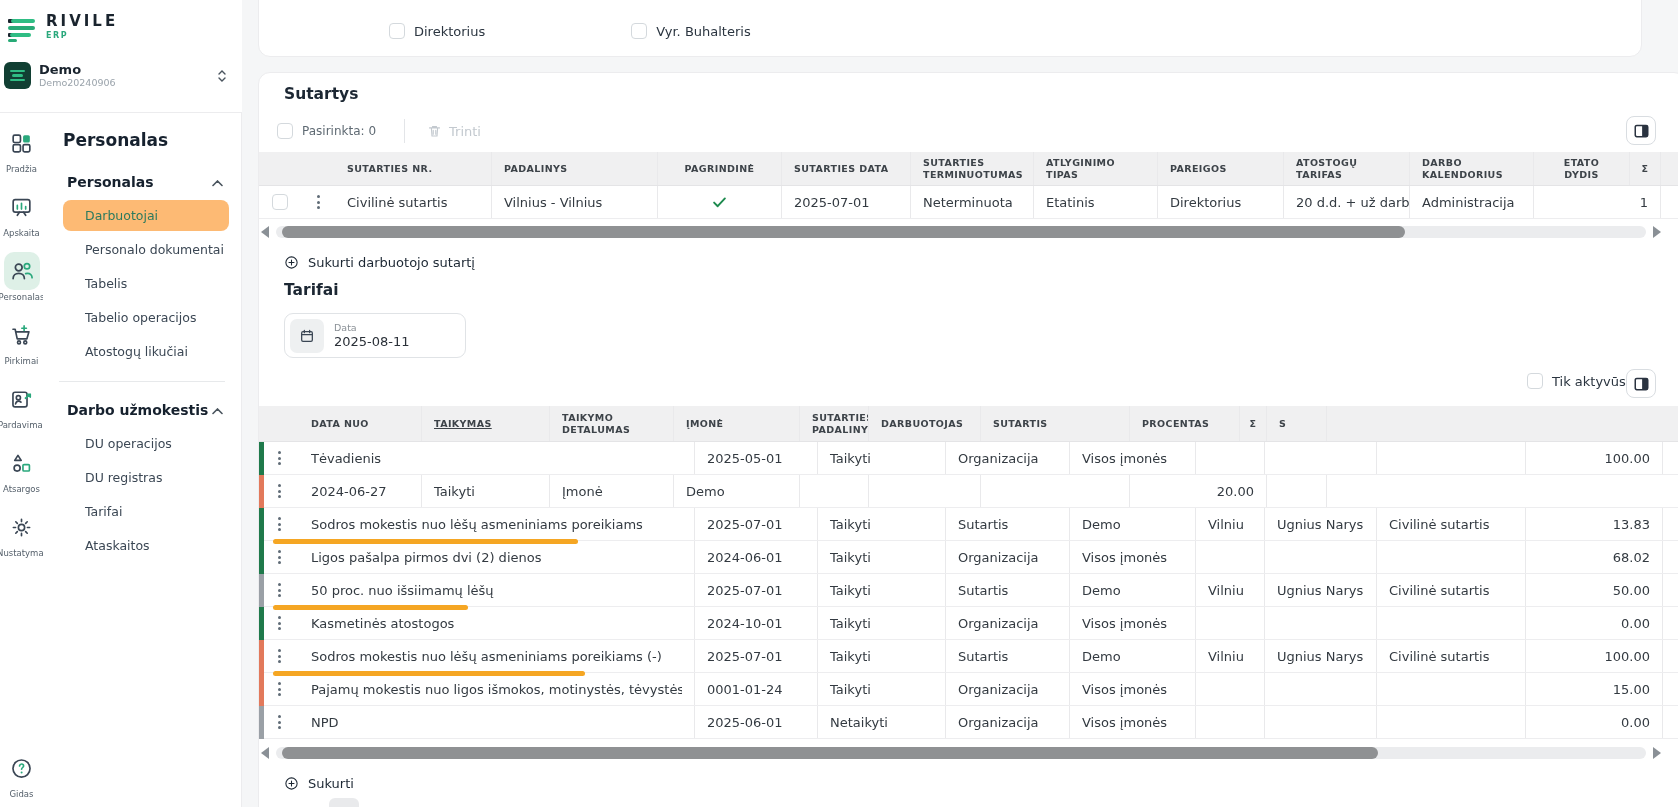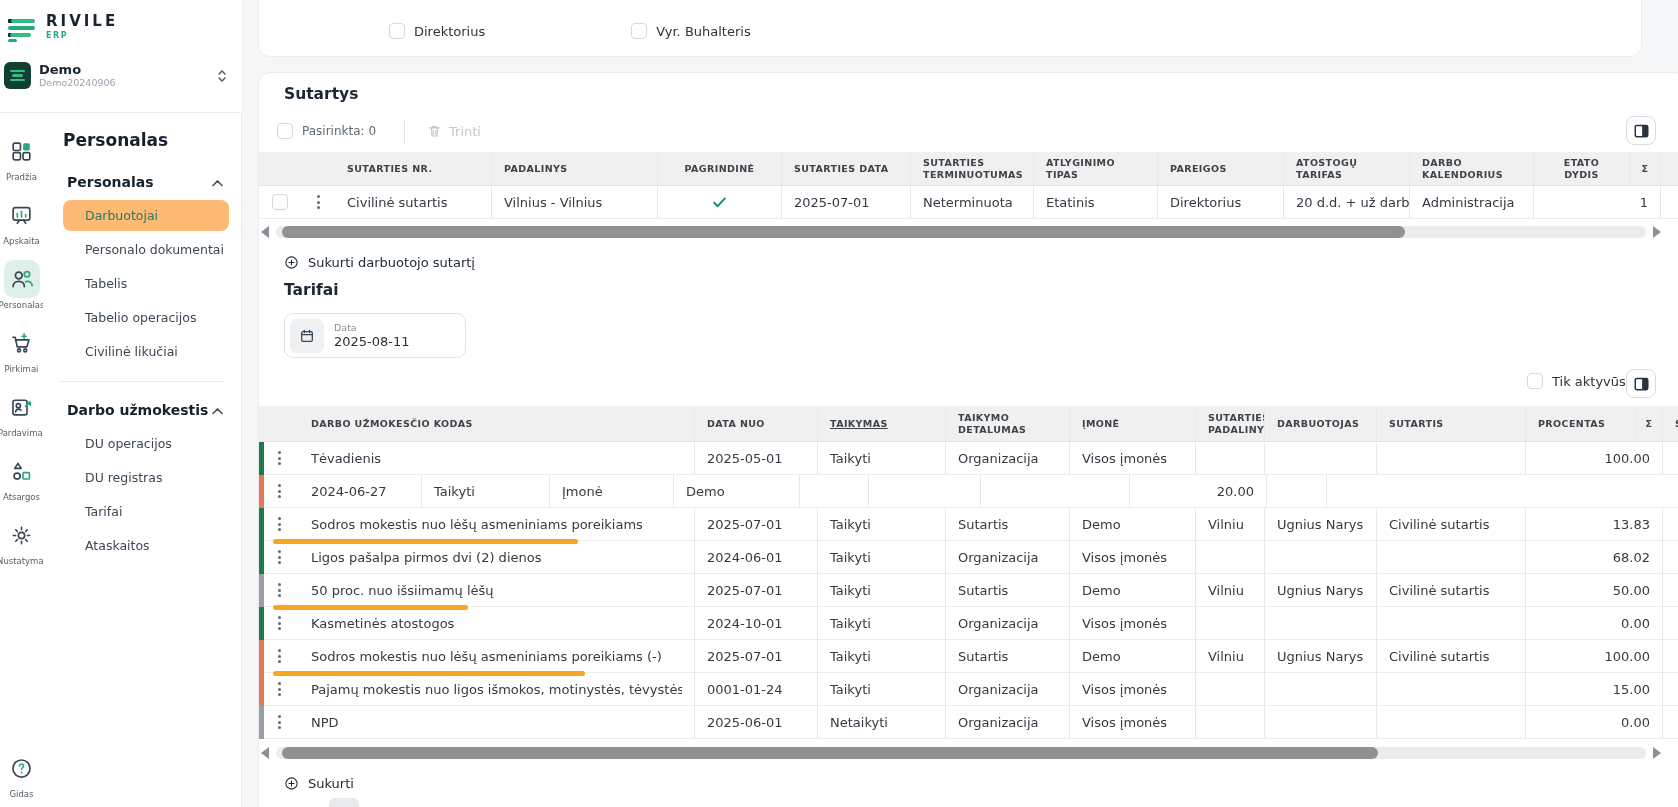--- a/index.html
+++ b/index.html
@@ -17,21 +17,21 @@
   .logo-name{font-size:15px;font-weight:800;letter-spacing:3px;color:#1a242e;}
   .logo-sub{font-size:8px;font-weight:700;letter-spacing:1.5px;color:#2AA87C;margin-top:3px;}
   .ws-row{position:absolute;left:4px;top:62px;width:232px;display:flex;align-items:center;gap:8px;}
   .ws-icon{width:27px;height:27px;border-radius:6px;background:#113f33;display:flex;flex-direction:column;justify-content:center;align-items:center;gap:2px;}
   .ws-icon i{display:block;width:15px;height:2.5px;border-radius:2px;background:#2fbd84;}
   .ws-icon i:nth-child(2){width:11px;}
   .ws-name{font-size:13px;font-weight:700;color:#1a242e;line-height:1.15;}
   .ws-code{font-size:9.5px;color:#9aa3ab;}
   .ws-chevrons{margin-left:auto;margin-right:10px;display:flex;flex-direction:column;gap:2px;cursor:pointer;}
   
-  #rail{position:absolute;left:0;top:112px;bottom:0;width:43px;background:#fff;border-right:1px solid #ececee;display:flex;flex-direction:column;align-items:center;z-index:4;}
+  #rail{position:absolute;left:0;top:104px;bottom:0;width:43px;background:#fff;border-right:1px solid #ececee;display:flex;flex-direction:column;align-items:center;z-index:4;}
   .rail-item{margin-top:14px;display:flex;flex-direction:column;align-items:center;cursor:pointer;}
   .rail-item:first-child{margin-top:20px;}
   .ico-wrap{width:36px;height:38px;display:flex;align-items:center;justify-content:center;border-radius:10px;}
   .rail-item.active .ico-wrap{background:#def0e7;}
   .rail-label{font-size:8.5px;color:#55606b;margin-top:2px;white-space:nowrap;}
   .rail-bottom{margin-top:auto;margin-bottom:8px;}
   .s{stroke:#3a4654;fill:none;stroke-width:1.6;stroke-linecap:round;stroke-linejoin:round;}
   .ag{stroke:#2AA87C;fill:none;stroke-width:1.6;stroke-linecap:round;stroke-linejoin:round;}
   .gf{fill:#2AA87C;stroke:none;}
   
@@ -224,21 +224,21 @@
       <div class="sec-head">
         <span>Personalas</span>
         <span style="margin-left:auto;"><svg width="11" height="7" viewBox="0 0 11 7">
             <path d="M1 5.5L5.5 1 10 5.5" stroke="#4a545e" stroke-width="1.6" fill="none" stroke-linecap="round"></path>
           </svg></span>
       </div>
       <div class="menu-item active">Darbuotojai</div>
       <div class="menu-item">Personalo dokumentai</div>
       <div class="menu-item">Tabelis</div>
       <div class="menu-item">Tabelio operacijos</div>
-      <div class="menu-item">Civilinė likučiai</div>
+      <div class="menu-item">Atostogų likučiai</div>
       <div class="menu-divider"></div>
       <div class="sec-head">
         <span>Darbo užmokestis</span>
         <span style="margin-left:auto;"><svg width="11" height="7" viewBox="0 0 11 7">
             <path d="M1 5.5L5.5 1 10 5.5" stroke="#4a545e" stroke-width="1.6" fill="none" stroke-linecap="round"></path>
           </svg></span>
       </div>
       <div class="menu-item">DU operacijos</div>
       <div class="menu-item">DU registras</div>
       <div class="menu-item">Tarifai</div>
@@ -366,21 +366,20 @@
         <svg width="15" height="14" viewBox="0 0 24 22">
             <rect x="2" y="2" width="20" height="18" rx="2.5" fill="none" stroke="#2a3340" stroke-width="2.4"></rect>
             <rect x="13" y="3" width="8" height="16" fill="#2a3340"></rect>
           </svg>
       </div>
     </div>
 
     <div class="tbl t2" id="table2">
         <div class="tr head">
           <div class="th noborder" style="width:40px;"></div>
-          <div class="th" style="width:396px;">DARBO UŽMOKESČIO KODAS</div>
           <div class="th" style="width:123px;">DATA NUO</div>
           <div class="th" style="width:128px;text-decoration:underline;">TAIKYMAS</div>
           <div class="th" style="width:124px;">TAIKYMO DETALUMAS</div>
           <div class="th" style="width:126px;">ĮMONĖ</div>
           <div class="th" style="width:69px;">SUTARTIES PADALINYS</div>
           <div class="th" style="width:112px;">DARBUOTOJAS</div>
           <div class="th" style="width:149px;">SUTARTIS</div>
           <div class="th" style="width:110px;">PROCENTAS</div>
           <div class="th c-center" style="width:27px;">Σ</div>
           <div class="th" style="width:60px;">S</div>

